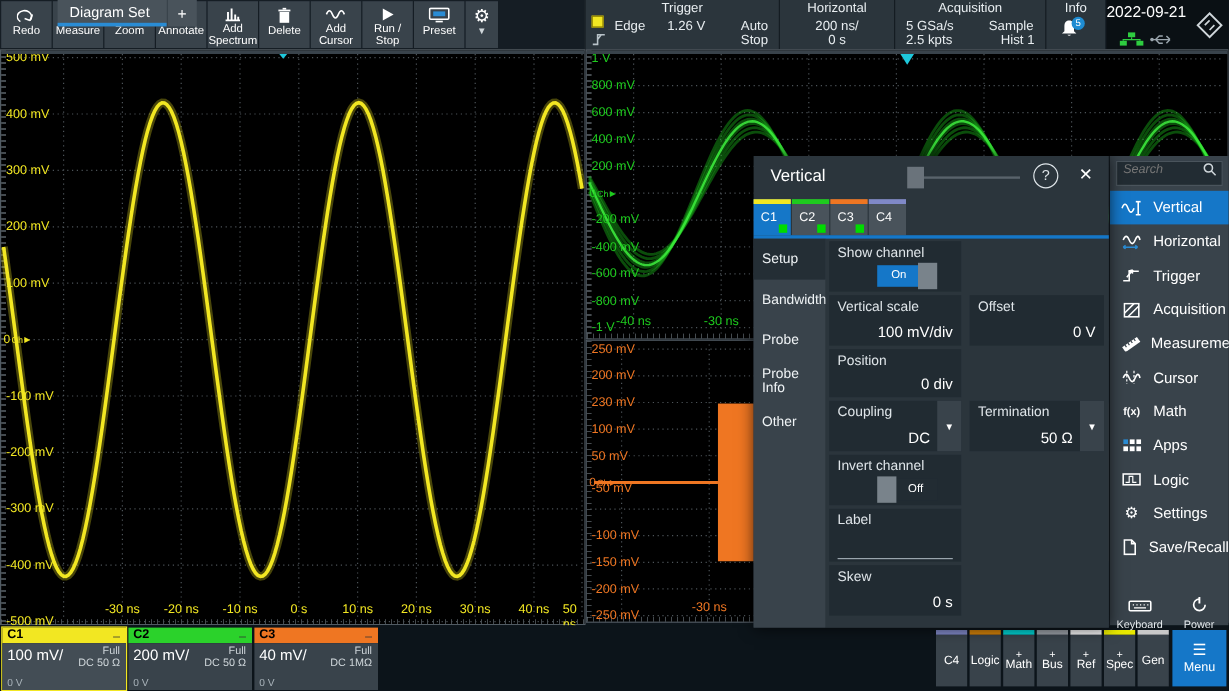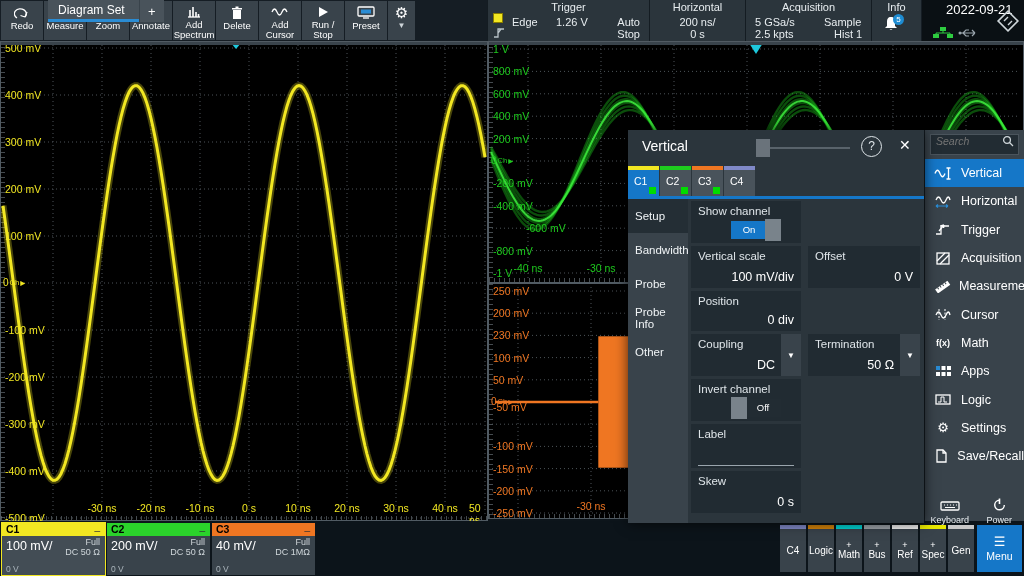--- a/index.html
+++ b/index.html
@@ -12,21 +12,21 @@
         justify-content:flex-start;padding-top:3px;box-sizing:border-box;cursor:pointer;}
   .tbtn .ticon{height:17px;display:flex;align-items:center;justify-content:center;font-size:14px;color:#fff;}
   .tbtn .tlabel{font-size:9.5px;line-height:10px;text-align:center;color:#fff;white-space:pre-line;}
   .tbtn.gear{width:27px;}
   .tbtn.gear .tlabel{font-size:8px;color:#cfd6da;}
   #statusbar{position:absolute;left:487px;top:0;height:41px;display:flex;background:#2b353c;}
   .ssec{position:relative;border-left:1px solid #141c22;box-sizing:border-box;cursor:pointer;}
   .shead{font-size:11px;text-align:center;color:#e8edf0;margin-top:1px;}
   .sval{font-size:11px;color:#e8edf0;position:absolute;}
   #datebox{position:absolute;left:922px;top:0;width:102px;height:41px;background:#0a1014;}
-  #datetext{position:absolute;left:24px;top:2px;font-size:13px;color:#fff;}
+  #datetext{position:absolute;left:0;top:2px;font-size:13px;color:#fff;}
   
   .diagram{position:absolute;background:#000;border:1px solid #515b63;box-sizing:border-box;}
   .diagram svg{position:absolute;left:0;top:0;}
   .dtopstrip{position:absolute;left:0;top:0;right:0;height:3px;background:#39434b;z-index:2;}
   .ylab{position:absolute;font-size:10.5px;z-index:1;}
   .xlab{position:absolute;font-size:10.5px;transform:translateX(-50%);z-index:1;}
   .zmark{position:absolute;font-size:10px;z-index:2;display:flex;align-items:center;gap:1px;}
   .zmark .zch{font-size:7.5px;}
   .tickrow{position:absolute;left:0;right:0;bottom:0;height:4px;
            background:repeating-linear-gradient(90deg,#7d8890 0 1px,transparent 1px 5px);opacity:.55;}
@@ -305,21 +305,21 @@
         <path d="M2.0 110.1L4.0 114.4L6.0 118.7L8.0 123.0L10.0 127.2L12.0 131.5L14.0 135.6L16.0 139.7L18.0 143.7L20.0 147.6L22.0 151.3L24.0 154.8L26.0 158.1L28.0 161.3L30.0 164.2L32.0 166.9L34.0 169.4L36.0 171.6L38.0 173.5L40.0 175.1L42.0 176.5L44.0 177.6L46.0 178.3L48.0 178.8L50.0 178.9L52.0 178.8L54.0 178.3L56.0 177.5L58.0 176.4L60.0 175.1L62.0 173.4L64.0 171.5L66.0 169.3L68.0 166.8L70.0 164.1L72.0 161.1L74.0 158.0L76.0 154.6L78.0 151.1L80.0 147.4L82.0 143.5L84.0 139.5L86.0 135.4L88.0 131.3L90.0 127.0L92.0 122.8L94.0 118.5L96.0 114.2L98.0 109.9L100.0 105.7L102.0 101.5L104.0 97.5L106.0 93.5L108.0 89.7L110.0 86.0L112.0 82.5L114.0 79.2L116.0 76.1L118.0 73.2L120.0 70.6L122.0 68.2L124.0 66.0L126.0 64.1L128.0 62.6L130.0 61.3L132.0 60.3L134.0 59.6L136.0 59.2L138.0 59.1L140.0 59.3L142.0 59.8L144.0 60.7L146.0 61.8L148.0 63.2L150.0 65.0L152.0 66.9L154.0 69.2L156.0 71.7L158.0 74.5L160.0 77.5L162.0 80.7L164.0 84.1L166.0 87.7L168.0 91.4L170.0 95.3L172.0 99.3L174.0 103.4L176.0 107.6L178.0 111.8L180.0 116.1L182.0 120.4L184.0 124.7L186.0 128.9L188.0 133.2L190.0 137.3L192.0 141.3L194.0 145.3L196.0 149.1L198.0 152.7L200.0 156.2L202.0 159.4L204.0 162.5L206.0 165.3L208.0 167.9L210.0 170.3L212.0 172.4L214.0 174.2L216.0 175.7L218.0 177.0L220.0 177.9L222.0 178.5L224.0 178.9L226.0 178.9L228.0 178.6L230.0 178.0L232.0 177.1L234.0 175.9L236.0 174.4L238.0 172.7L240.0 170.6L242.0 168.3L244.0 165.7L246.0 162.9L248.0 159.9L250.0 156.7L252.0 153.2L254.0 149.6L256.0 145.8L258.0 141.9L260.0 137.9L262.0 133.8L264.0 129.6L266.0 125.3L268.0 121.0L270.0 116.7L272.0 112.5L274.0 108.2L276.0 104.0L278.0 99.9L280.0 95.9L282.0 92.0L284.0 88.2L286.0 84.6L288.0 81.2L290.0 77.9L292.0 74.9L294.0 72.1L296.0 69.6L298.0 67.3L300.0 65.2L302.0 63.5L304.0 62.0L306.0 60.8L308.0 59.9L310.0 59.4L312.0 59.1L314.0 59.1L316.0 59.5L318.0 60.1L320.0 61.1L322.0 62.3L324.0 63.9L326.0 65.7L328.0 67.8L330.0 70.2L332.0 72.8L334.0 75.7L336.0 78.7L338.0 82.0L340.0 85.5L342.0 89.1L344.0 92.9L346.0 96.9L348.0 100.9L350.0 105.1L352.0 109.3L354.0 113.5L356.0 117.8L358.0 122.1L360.0 126.4L362.0 130.6L364.0 134.8L366.0 138.9L368.0 142.9L370.0 146.8L372.0 150.5L374.0 154.1L376.0 157.5L378.0 160.7L380.0 163.7L382.0 166.4L384.0 168.9L386.0 171.2L388.0 173.1L390.0 174.8L392.0 176.3L394.0 177.4L396.0 178.2L398.0 178.7L400.0 178.9L402.0 178.8L404.0 178.4L406.0 177.7L408.0 176.7L410.0 175.4L412.0 173.8L414.0 171.9L416.0 169.7L418.0 167.3L420.0 164.6L422.0 161.7L424.0 158.6L426.0 155.3L428.0 151.8L430.0 148.1L432.0 144.3L434.0 140.3L436.0 136.3L438.0 132.1L440.0 127.9L442.0 123.6L444.0 119.3L446.0 115.0L448.0 110.8L450.0 106.5L452.0 102.4L454.0 98.3L456.0 94.3L458.0 90.4L460.0 86.7L462.0 83.2L464.0 79.9L466.0 76.7L468.0 73.8L470.0 71.1L472.0 68.6L474.0 66.4L476.0 64.5L478.0 62.9L480.0 61.5L482.0 60.4L484.0 59.7L486.0 59.2L488.0 59.1L490.0 59.2L492.0 59.7L494.0 60.5L496.0 61.6L498.0 62.9L500.0 64.6L502.0 66.5L504.0 68.7L506.0 71.2L508.0 73.9L510.0 76.9L512.0 80.0L514.0 83.4L516.0 86.9L518.0 90.6L520.0 94.5L522.0 98.5L524.0 102.6L526.0 106.7L528.0 111.0L530.0 115.2L532.0 119.5" stroke="#3ce83c" stroke-width="2" fill="none" opacity="0.9"></path>
         <polygon points="260,1 274,1 267,12" fill="#1ec8dc"></polygon>
       </svg>
       <span class="ylab" style="left: 4px; top: 1px; color: rgb(30, 203, 30);">1 V</span>
       <span class="ylab" style="left: 4px; top: 23.4px; color: rgb(30, 203, 30);">800 mV</span>
       <span class="ylab" style="left: 4px; top: 45.8px; color: rgb(30, 203, 30);">600 mV</span>
       <span class="ylab" style="left: 4px; top: 68.2px; color: rgb(30, 203, 30);">400 mV</span>
       <span class="ylab" style="left: 4px; top: 90.6px; color: rgb(30, 203, 30);">200 mV</span>
       <span class="ylab" style="left: 4px; top: 135.4px; color: rgb(30, 203, 30);">-200 mV</span>
       <span class="ylab" style="left: 4px; top: 157.8px; color: rgb(30, 203, 30);">-400 mV</span>
-      <span class="ylab" style="left: 4px; top: 180.2px; color: rgb(30, 203, 30); margin-left: 33px;">-600 mV</span>
+      <span class="ylab" style="left: 4px; top: 180.2px; color: rgb(30, 203, 30);">-600 mV</span>
       <span class="ylab" style="left: 4px; top: 202.6px; color: rgb(30, 203, 30);">-800 mV</span>
       <span class="ylab" style="left: 4px; top: 225px; color: rgb(30, 203, 30);">-1 V</span>
       <span class="xlab" style="left: 39px; top: 220px; color: rgb(30, 203, 30);">-40 ns</span>
       <span class="xlab" style="left: 112px; top: 220px; color: rgb(30, 203, 30);">-30 ns</span>
       <span class="zmark" style="left: 2px; top: 113px; color: rgb(30, 203, 30);">
         <span>0</span>
         <span class="zch">Ch</span>
         <span>▸</span>
       </span>
     </div>

